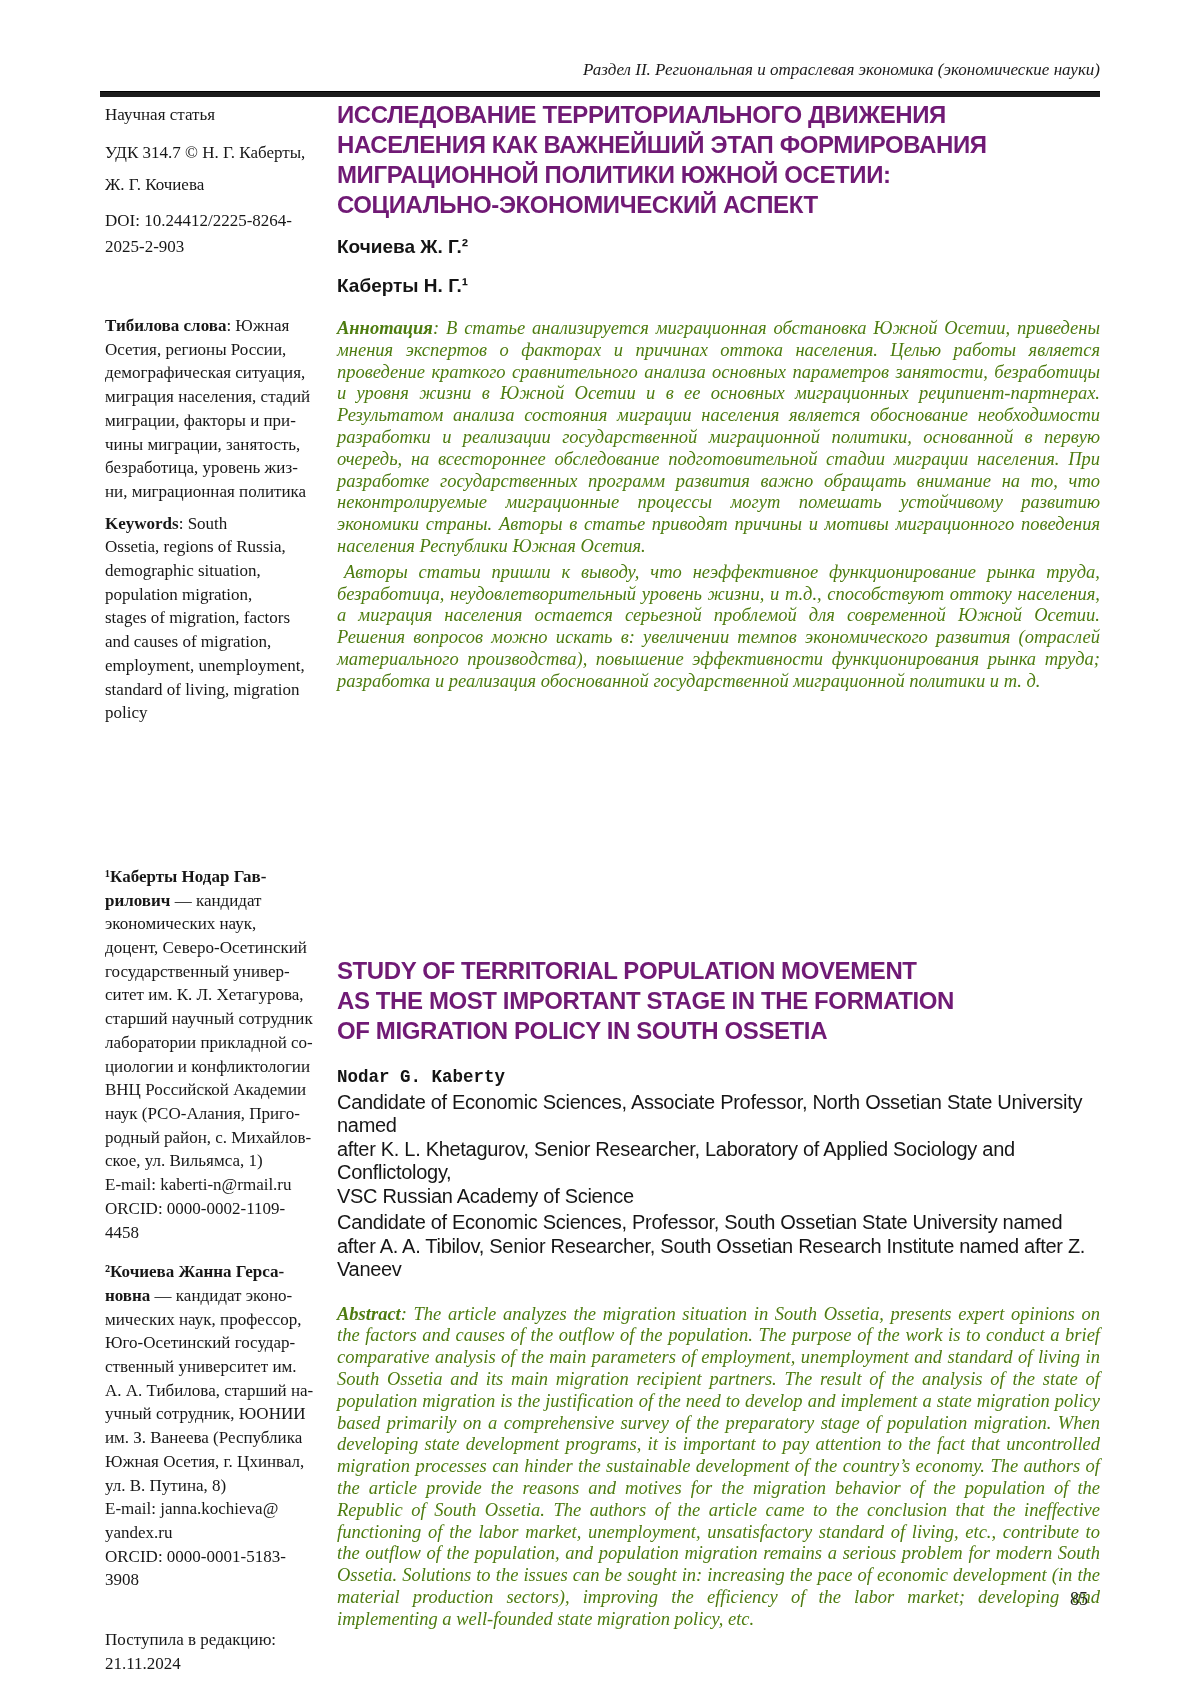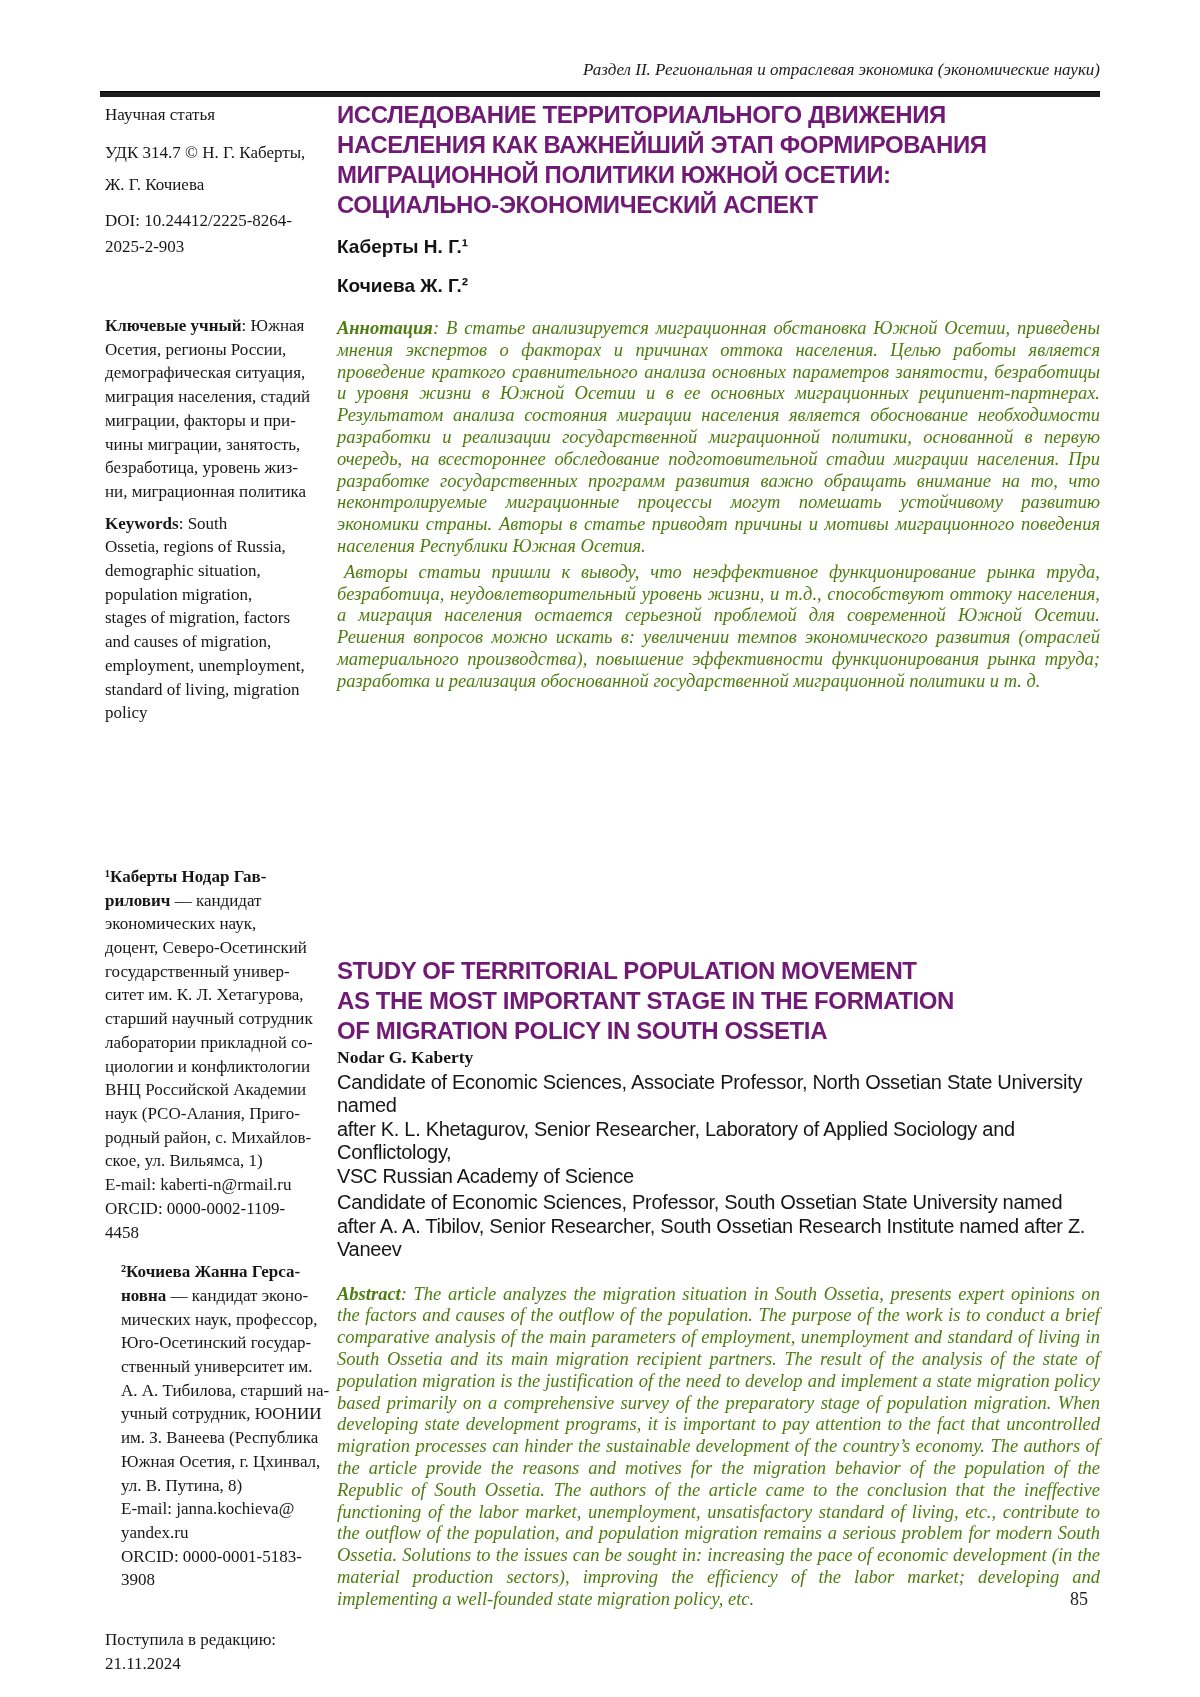--- a/index.html
+++ b/index.html
@@ -28,21 +28,21 @@
     font-family:"Liberation Serif", serif;
     font-size:17px; color:#171717;
   }
   .lb { white-space:pre-line; line-height:23.7px; }
   .art-type { line-height:24px; }
   .udk { margin-top:10px; line-height:32px; }
   .doi { margin-top:7px; line-height:26px; }
   .kw-ru { margin-top:54px; }
   .kw-en { margin-top:8px; }
   .fn1 { margin-top:140px; }
-  .fn2 { margin-top:16px;margin-left:16px; }
+  .fn2 { margin-top:16px; }
   .received { margin-top:36px; }
   .col-left b { font-weight:700; }
 
   
   .col-main { position:absolute; left:337px; top:100px; width:763px; }
   .title-ru, .title-en {
     font-family:"Liberation Sans", sans-serif;
     font-weight:700; font-size:24px; line-height:30px;
     letter-spacing:-0.4px; color:#701a75;
     white-space:pre-line;
@@ -56,22 +56,23 @@
   .author-ru + .author-ru { margin-top:19px; }
   .annot, .abstract {
     font-family:"Liberation Serif", serif;
     font-style:italic; font-size:18.5px; line-height:21.8px;
     text-align:justify; color:#4d7c0f;
     margin-top:22px;
   }
   .annot b, .abstract b { font-weight:700; font-style:italic; }
   .annot.p2 { margin-top:4px; text-indent:7px; }
   .en-name {
-    font-family:Liberation Serif, serif;
+    font-family:Liberation Mono, monospace;
     font-weight:700; font-size:17.5px; line-height:22px;
+    margin-top:20px;
   }
   .en-bio {
     font-family:"Liberation Sans", sans-serif;
     font-size:20px; line-height:23.5px; letter-spacing:-0.3px;
     white-space:pre-line; margin-top:3px; color:#161616;
   }
   .page-number {
     position:absolute; top:1589px; right:112px;
     font:18px "Liberation Serif", serif; color:#222;
   }
@@ -81,21 +82,21 @@
 
 <div class="journal-header">Раздел II. Региональная  и отраслевая экономика (экономические науки)</div>
 <div class="rule"></div>
 
 <div class="col-left">
   <div class="lb art-type">Научная статья</div>
   <div class="lb udk">УДК 314.7 © Н. Г. Каберты,
 Ж. Г. Кочиева</div>
   <div class="lb doi">DOI: 10.24412/2225-8264-
 2025-2-903</div>
-  <div class="lb kw-ru"><b>Ключевые учный</b><span>: Южная
+  <div class="lb kw-ru"><b>Тибилова слова</b><span>: Южная
 Осетия, регионы России,
 демографическая ситуация,
 миграция населения, стадий
 миграции, факторы и при-
 чины миграции, занятость,
 безработица, уровень жиз-
 ни, миграционная политика</span></div>
   <div class="lb kw-en"><b>Keywords</b><span>: South
 Ossetia, regions of Russia,
 demographic situation,
@@ -137,22 +138,22 @@
 3908</span></div>
   <div class="lb received">Поступила в редакцию:
 21.11.2024</div>
 </div>
 
 <div class="col-main">
   <div class="title-ru">ИССЛЕДОВАНИЕ ТЕРРИТОРИАЛЬНОГО ДВИЖЕНИЯ
 НАСЕЛЕНИЯ КАК ВАЖНЕЙШИЙ ЭТАП ФОРМИРОВАНИЯ
 МИГРАЦИОННОЙ ПОЛИТИКИ ЮЖНОЙ ОСЕТИИ:
 СОЦИАЛЬНО-ЭКОНОМИЧЕСКИЙ АСПЕКТ</div>
+  <div class="author-ru">Кочиева Ж. Г.²</div>
   <div class="author-ru">Каберты Н. Г.¹</div>
-  <div class="author-ru">Кочиева Ж. Г.²</div>
   <div class="annot"><b>Аннотация</b><span>: В статье анализируется миграционная обстановка Южной Осетии, приведены мнения экспертов о факторах и причинах оттока населения. Целью работы является проведение краткого сравнительного анализа основных параметров занятости, безработицы и уровня жизни в Южной Осетии и в ее основных миграционных реципиент-партнерах. Результатом анализа состояния миграции населения является обоснование необходимости разработки и реализации государственной миграционной политики, основанной в первую очередь, на всестороннее обследование подготовительной стадии миграции населения. При разработке государственных программ развития важно обращать внимание на то, что неконтролируемые миграционные процессы могут помешать устойчивому развитию экономики страны. Авторы в статье приводят причины и мотивы миграционного поведения населения Республики Южная Осетия.</span></div>
   <div class="annot p2"><span>Авторы статьи пришли к выводу, что неэффективное функционирование рынка труда, безработица, неудовлетворительный уровень жизни, и т.д., способствуют оттоку населения, а миграция населения остается серьезной проблемой для современной Южной Осетии. Решения вопросов можно искать в: увеличении темпов экономического развития (отраслей материального производства), повышение эффективности функционирования рынка труда; разработка и реализация обоснованной государственной миграционной политики и т. д.</span></div>
   <div class="title-en">STUDY OF TERRITORIAL POPULATION MOVEMENT
 AS THE MOST IMPORTANT STAGE IN THE FORMATION
 OF MIGRATION POLICY IN SOUTH OSSETIA</div>
   <div class="en-name">Nodar G. Kaberty</div>
   <div class="en-bio">Candidate of Economic Sciences, Associate Professor, North Ossetian State University named
 after K. L. Khetagurov, Senior Researcher, Laboratory of Applied Sociology and Conflictology,
 VSC Russian Academy of Science</div>
   <div class="en-bio">Candidate of Economic Sciences, Professor, South Ossetian State University named

